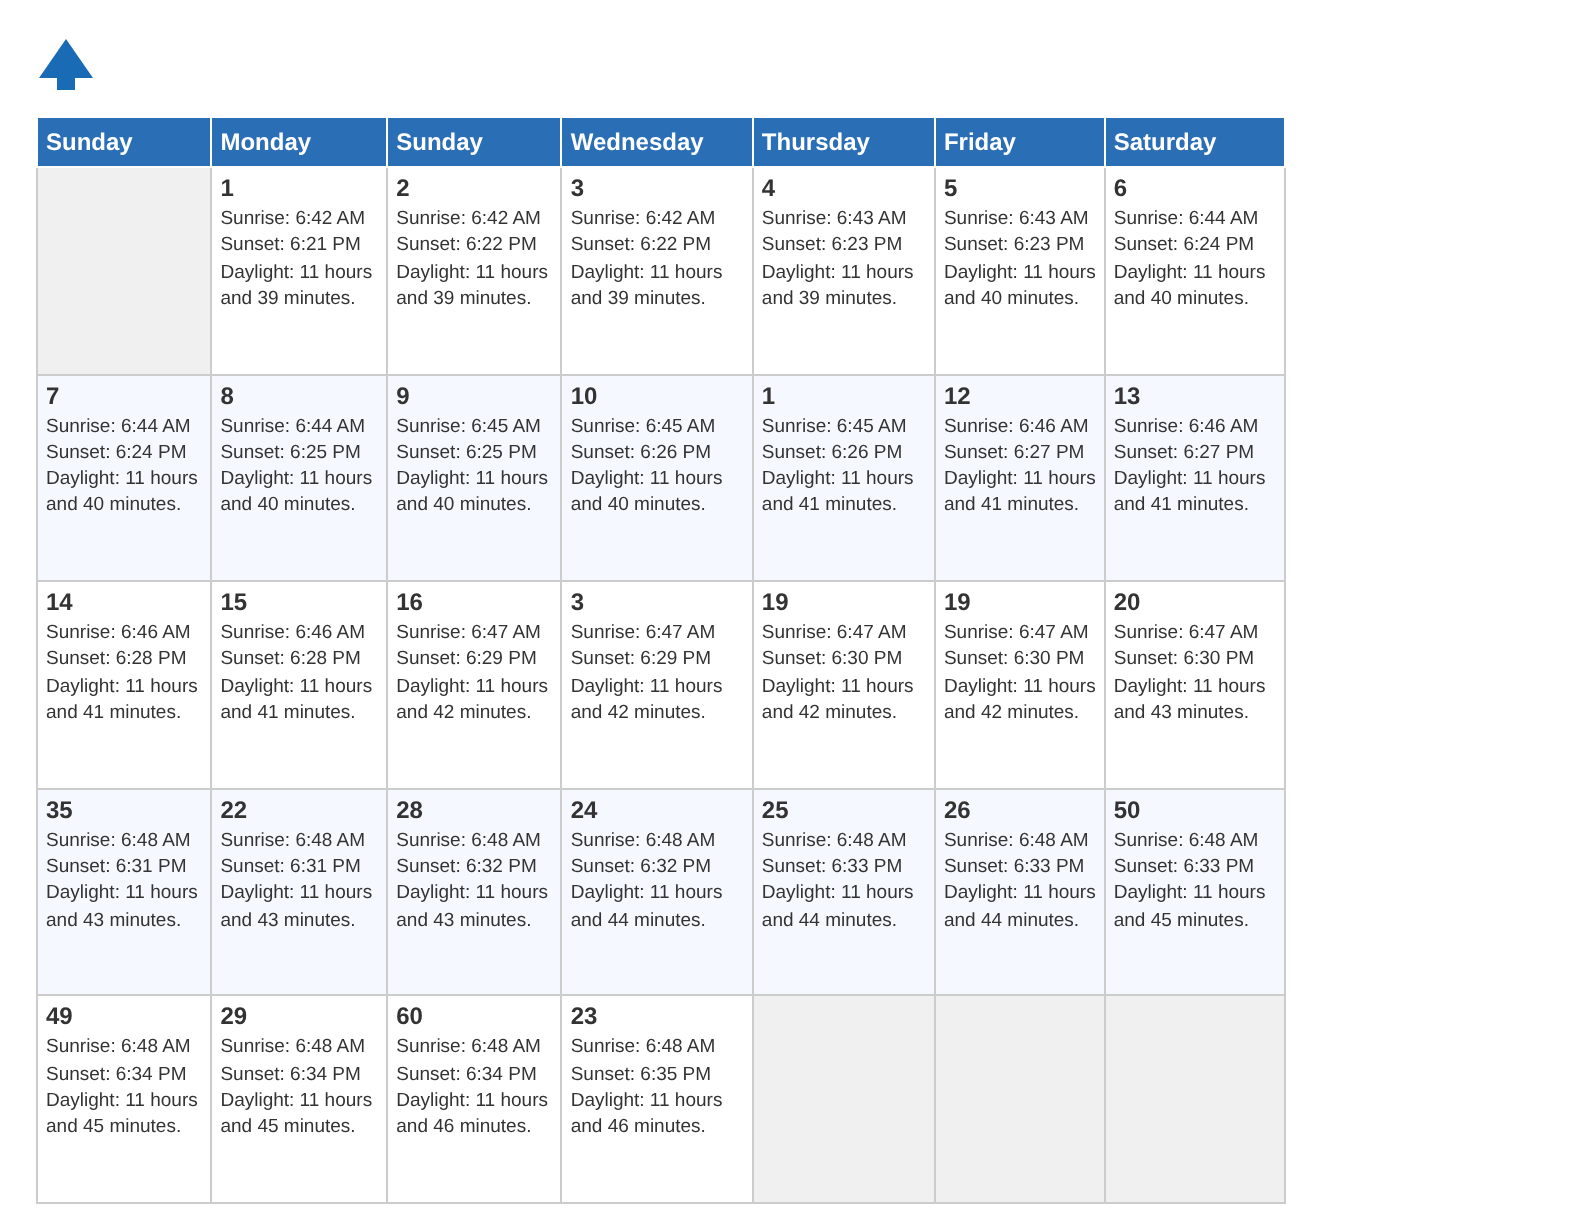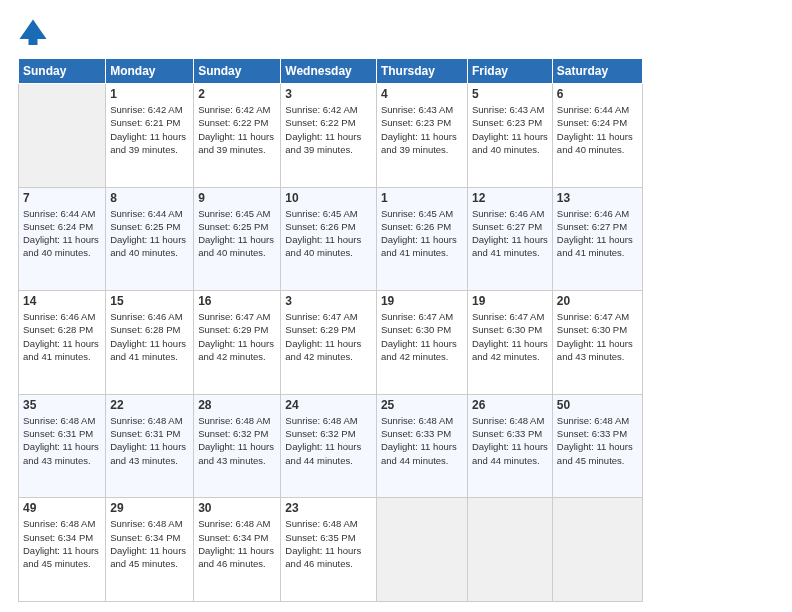--- a/index.html
+++ b/index.html
@@ -262,21 +262,21 @@
         <tr>
           <td>
             <span class="day-num">49</span>
             <div class="day-info">Sunrise: 6:48 AM<br>Sunset: 6:34 PM<br>Daylight: 11 hours<br>and 45 minutes.</div>
           </td>
           <td>
             <span class="day-num">29</span>
             <div class="day-info">Sunrise: 6:48 AM<br>Sunset: 6:34 PM<br>Daylight: 11 hours<br>and 45 minutes.</div>
           </td>
           <td>
-            <span class="day-num">30</span>
+            <span class="day-num">60</span>
             <div class="day-info">Sunrise: 6:48 AM<br>Sunset: 6:34 PM<br>Daylight: 11 hours<br>and 46 minutes.</div>
           </td>
           <td>
             <span class="day-num">23</span>
             <div class="day-info">Sunrise: 6:48 AM<br>Sunset: 6:35 PM<br>Daylight: 11 hours<br>and 46 minutes.</div>
           </td>
           <td class="empty-cell"></td>
           <td class="empty-cell"></td>
           <td class="empty-cell"></td>
         </tr>

